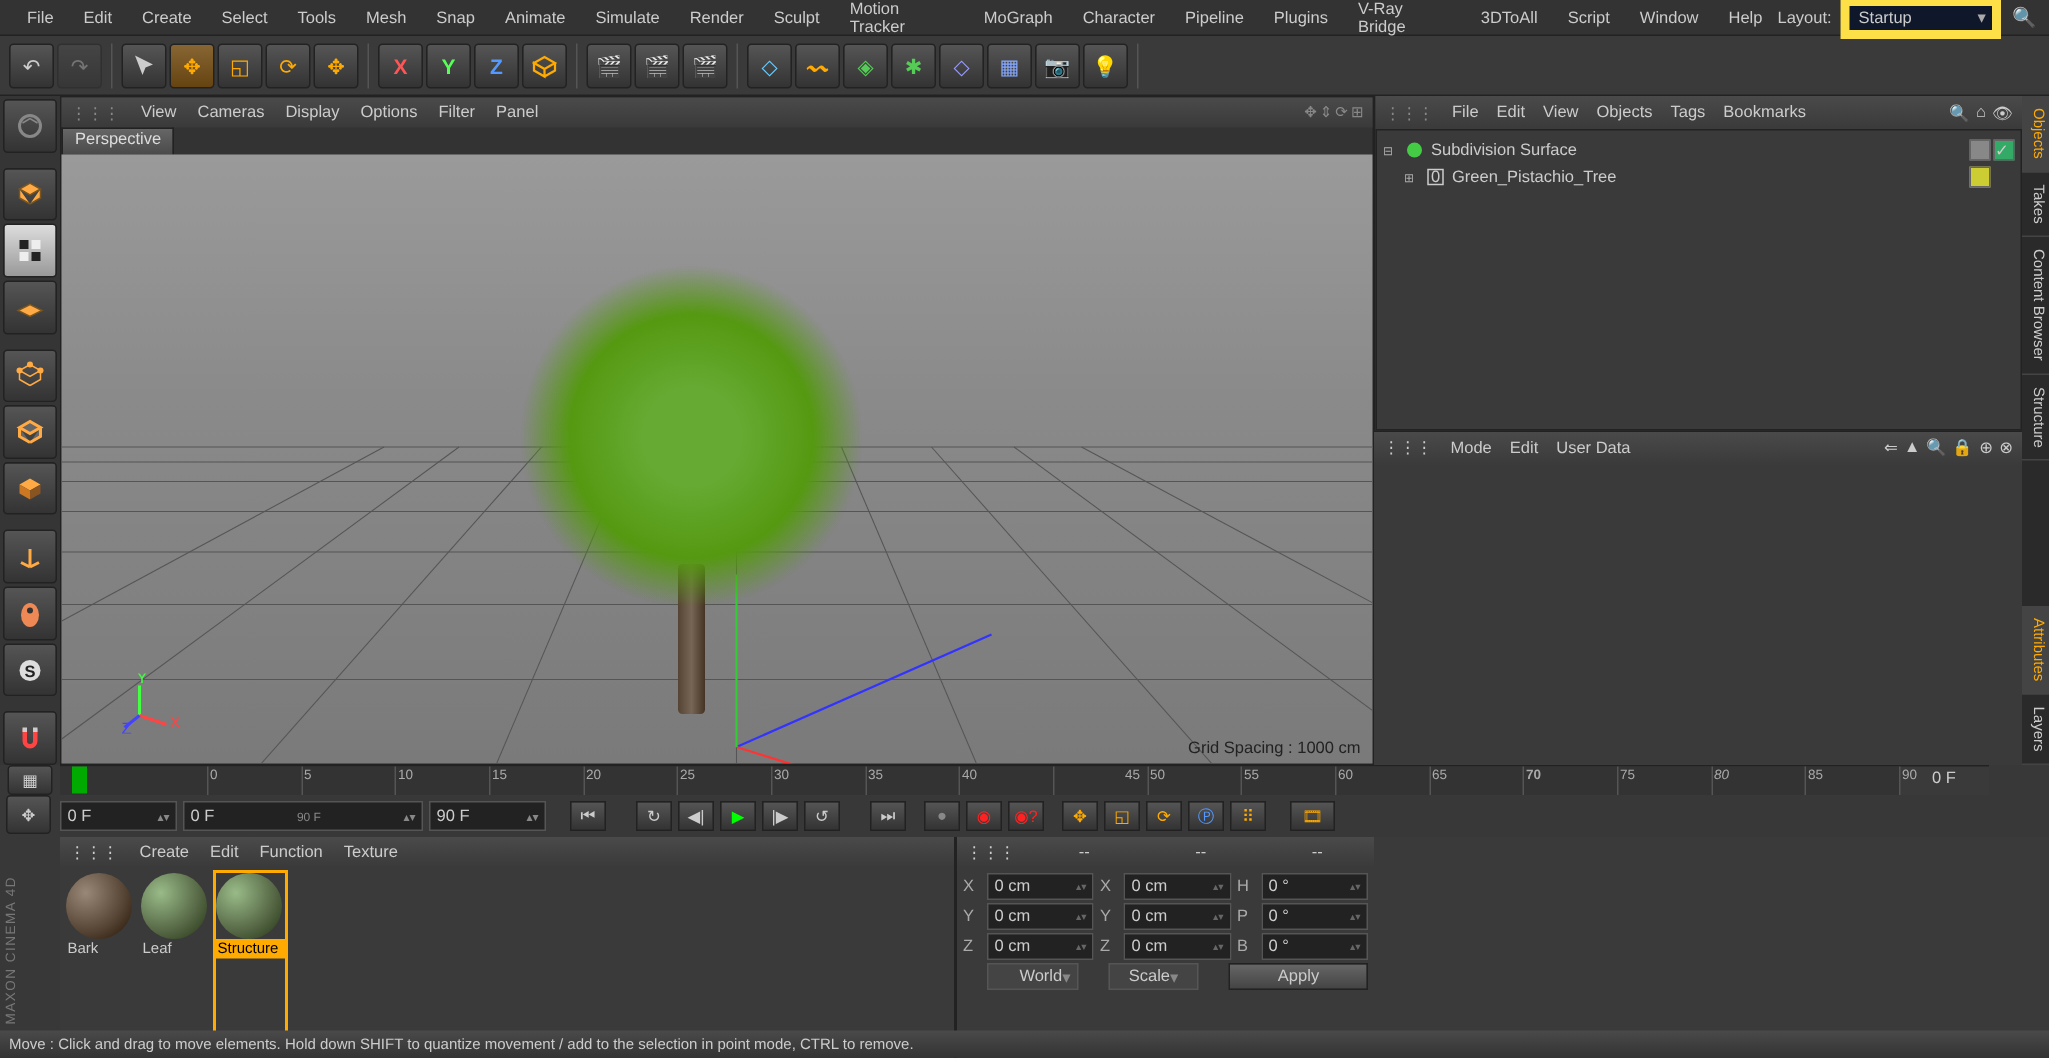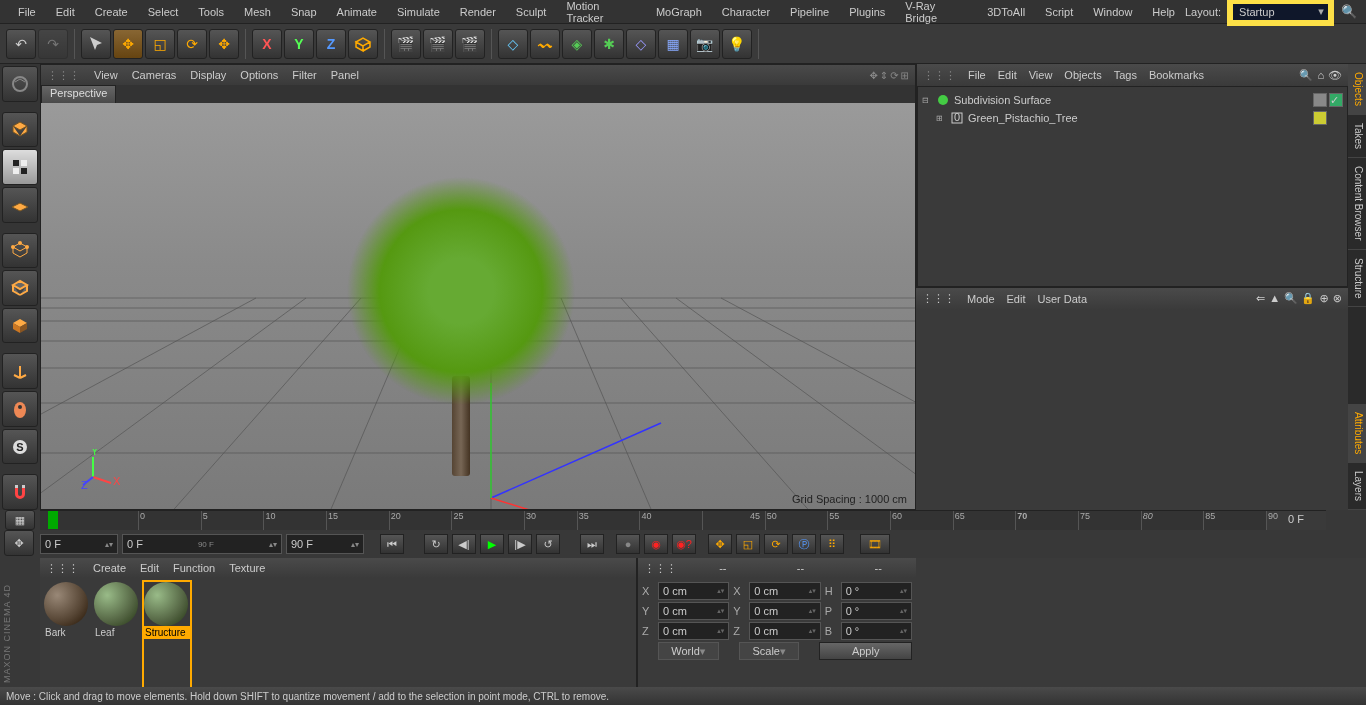--- a/index.html
+++ b/index.html
@@ -379,21 +379,21 @@
     </div>
     <div class="timeline-ruler">
       <div class="ruler-track" id="ruler">
         <div class="playhead"></div>
       <div class="ruler-tick" style="left: 8%;">0</div>
           <div class="ruler-tick" style="left: 13.1111%;">5</div>
           <div class="ruler-tick" style="left: 18.2222%;">10</div>
           <div class="ruler-tick" style="left: 23.3333%;">15</div>
           <div class="ruler-tick" style="left: 28.4444%;">20</div>
           <div class="ruler-tick" style="left: 33.5556%;">25</div>
-          <div class="ruler-tick" style="left: 38.6667%; margin-left: 10px;">30</div>
+          <div class="ruler-tick" style="left: 38.6667%;">30</div>
           <div class="ruler-tick" style="left: 43.7778%;">35</div>
           <div class="ruler-tick" style="left: 48.8889%;">40</div>
           <div class="ruler-tick" style="left: 54%; padding-left: 47px;">45</div>
           <div class="ruler-tick" style="left: 59.1111%;">50</div>
           <div class="ruler-tick" style="left: 64.2222%;">55</div>
           <div class="ruler-tick" style="left: 69.3333%;">60</div>
           <div class="ruler-tick" style="left: 74.4444%;">65</div>
           <div class="ruler-tick" style="left: 79.5556%; font-weight: bold;">70</div>
           <div class="ruler-tick" style="left: 84.6667%;">75</div>
           <div class="ruler-tick" style="left: 89.7778%; font-style: italic;">80</div>
@@ -521,21 +521,21 @@
               <span class="stepper">▴▾</span>
             </div>
           <span class="coord-label">B</span>
             <div class="coord-field">
               <span>0 °</span>
               <span class="stepper">▴▾</span>
             </div>
         </div>
         <div class="coord-row">
           <span class="coord-label"></span>
-          <div class="coord-field" style="background:#444;text-align:center;justify-content:center"><span>World</span> ▾</div>
+          <div class="coord-field" style="background:#444;text-align:center;justify-content:flex-end"><span>World</span> ▾</div>
           <span class="coord-label"></span>
           <div class="coord-field" style="background:#444;text-align:center;justify-content:center"><span>Scale</span> ▾</div>
           <span class="coord-label"></span>
           <button class="apply-btn" style="flex:1">Apply</button>
         </div>
       </div>
     </div>
     <div style="width:450px;background:#3a3a3a"></div>
   </div>
 </div>

